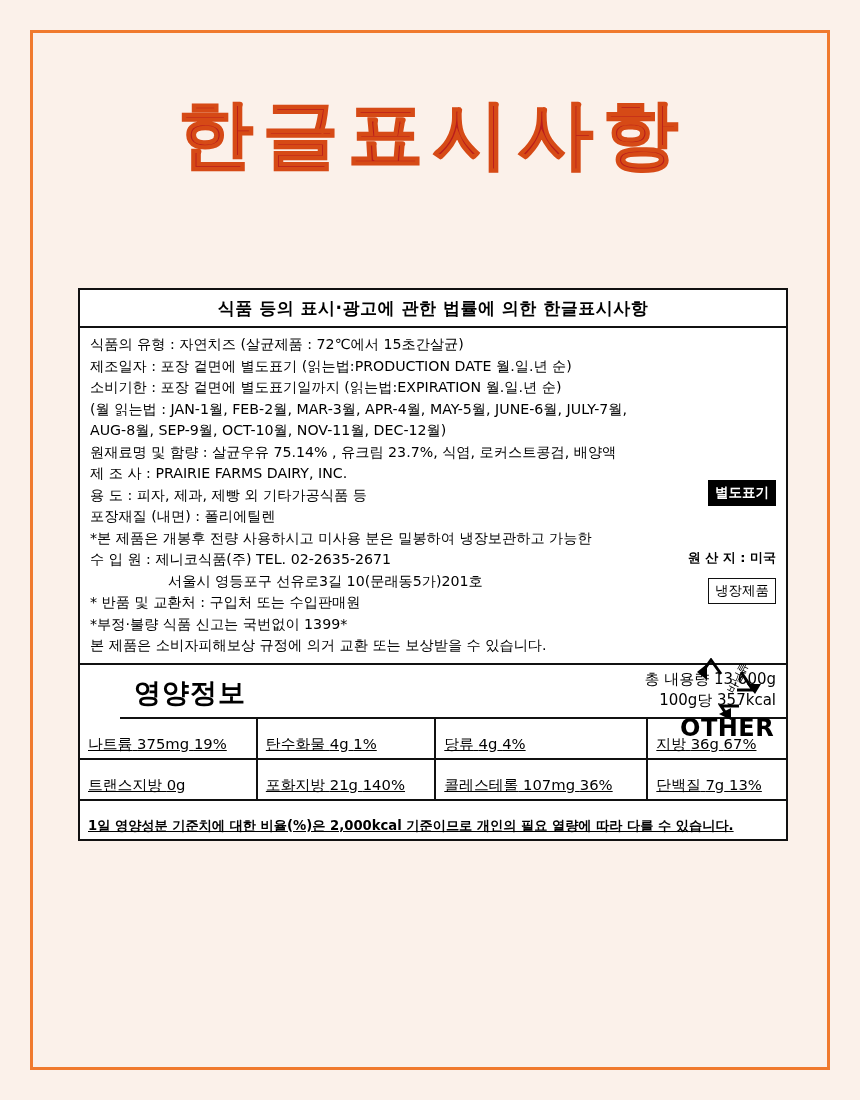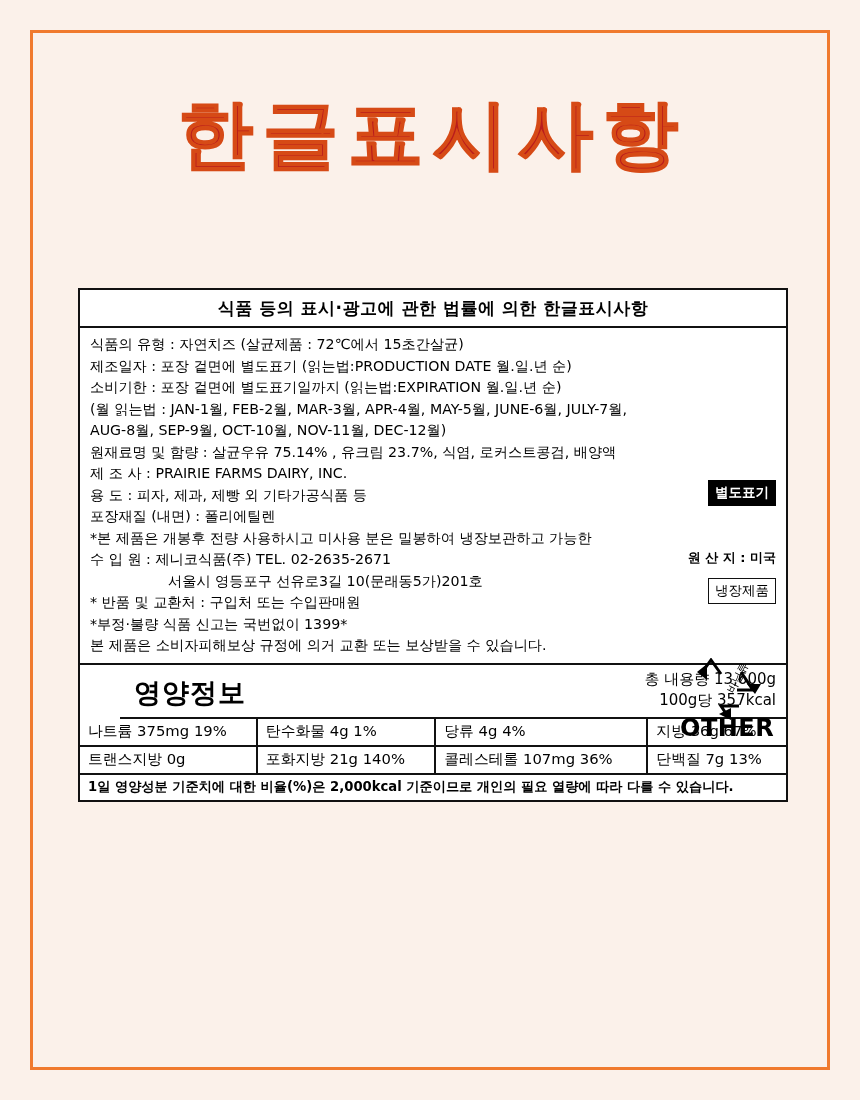--- a/index.html
+++ b/index.html
@@ -130,22 +130,23 @@
     line-height: 21px;
   }
   table.nutr {
     width: 100%;
     border-collapse: collapse;
     font-size: 14.8px;
   }
   table.nutr td {
     border-right: 2px solid #111;
     border-bottom: 2px solid #111;
-    padding: 3px 6px 4px 8px;
+    padding: 16px 6px 4px 8px;
     white-space: nowrap;
+    text-decoration: underline;
   }
   table.nutr td:last-child { border-right: none; }
   table.nutr tr:last-child td {
     border-bottom: none;
     font-size: 13.2px;
     padding-bottom: 4px;
   }
   .foot-note { font-weight: bold; }
 </style>
 </head>

